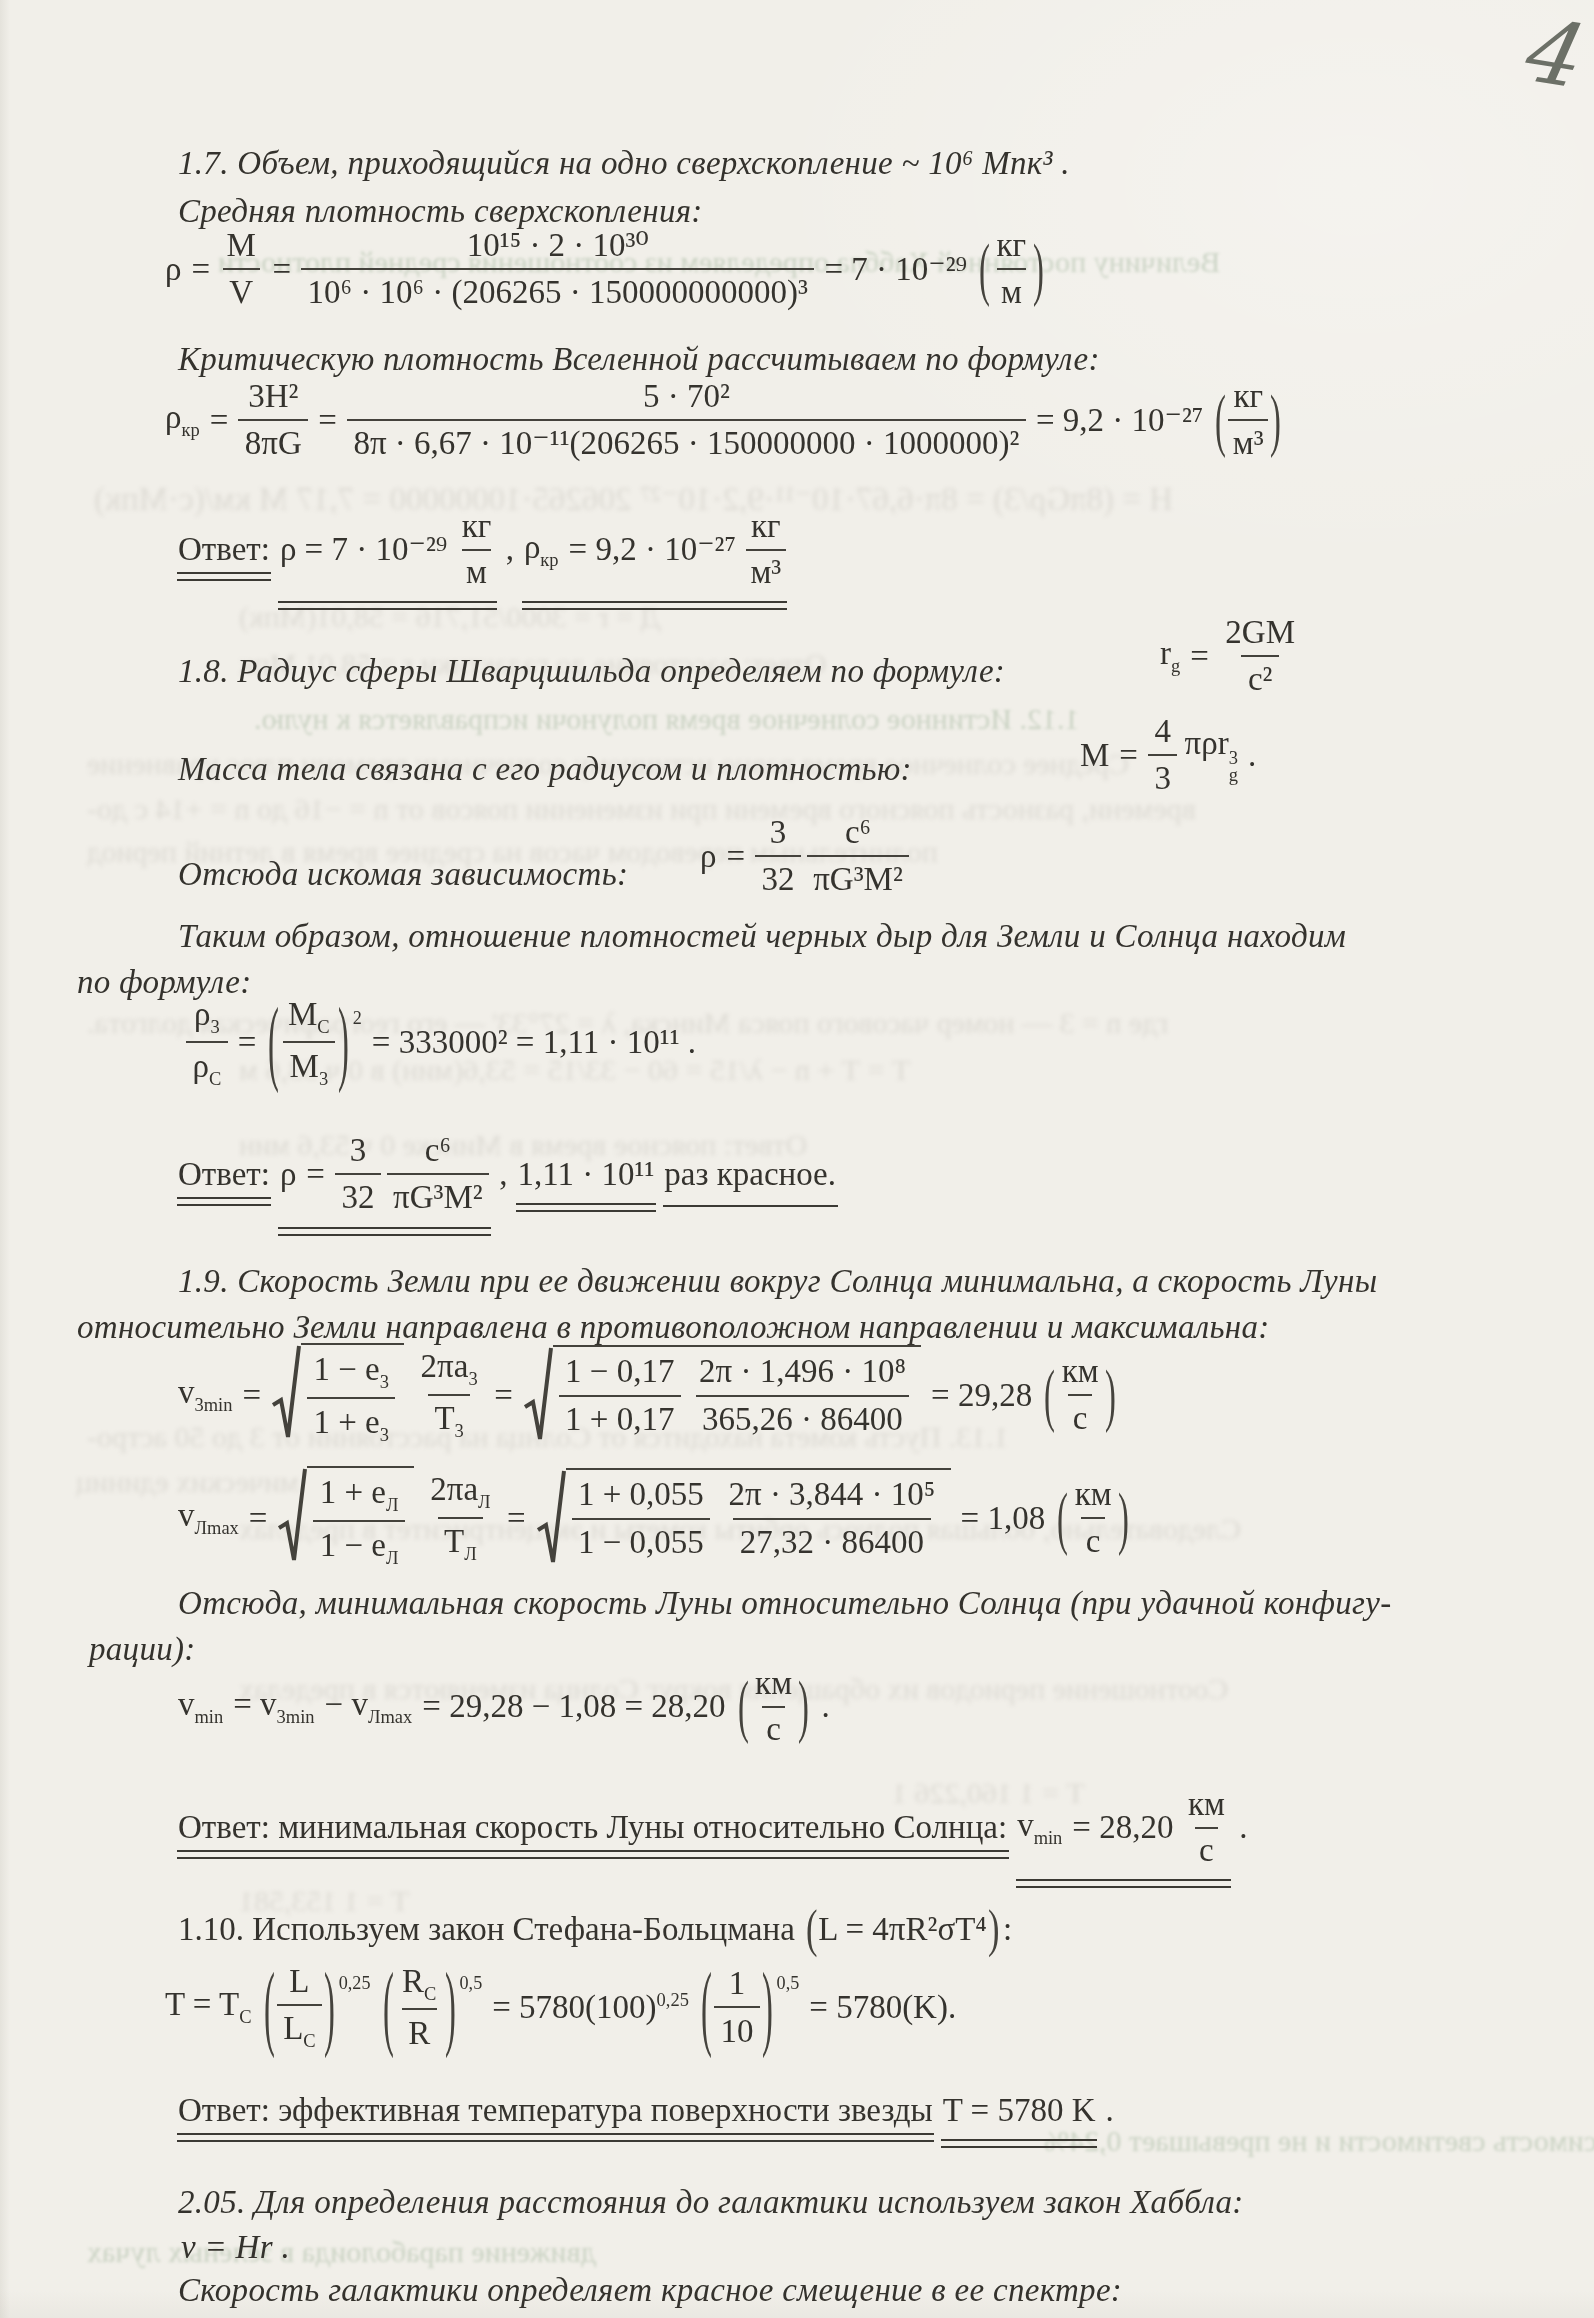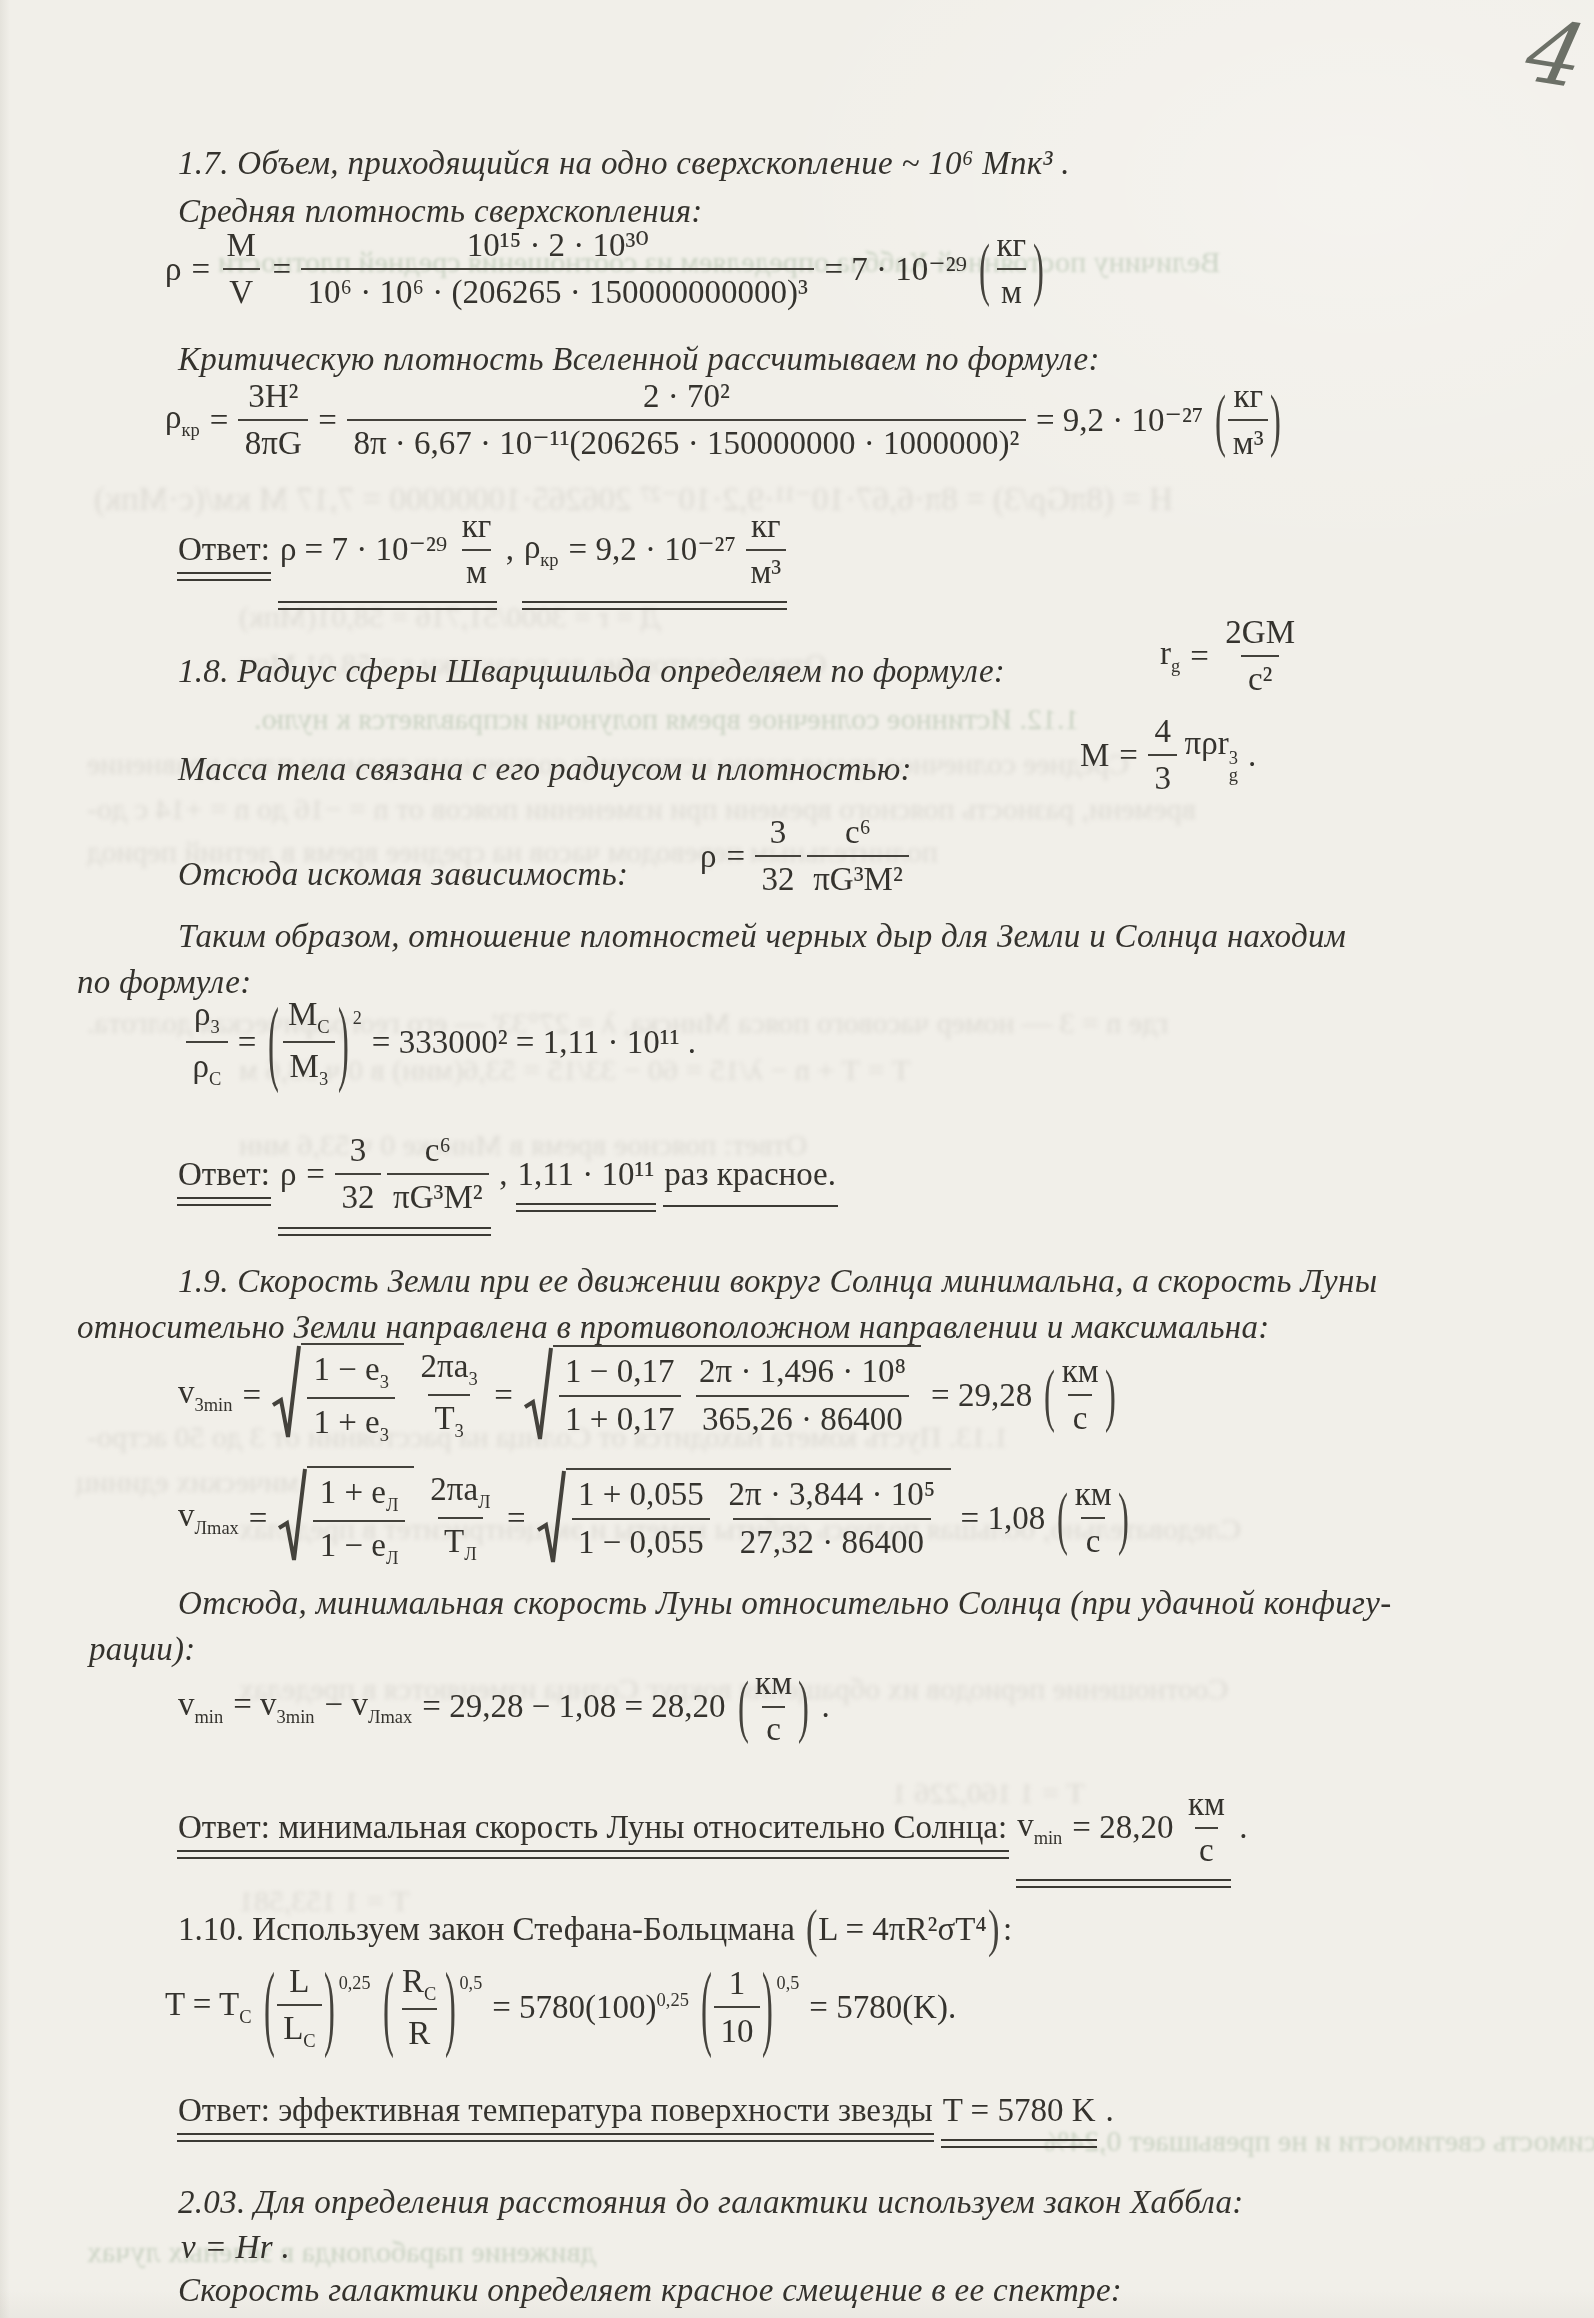--- a/index.html
+++ b/index.html
@@ -159,21 +159,21 @@
 
   <div class="fx" style="top:377px;left:165px;">
     <span class="ss"><span>ρ</span><sub class="s">кр</sub></span>
     <span>=</span>
     <span class="fr">
       <span class="n">3H²</span>
       <span class="d">8πG</span>
     </span>
     <span>=</span>
     <span class="fr">
-      <span class="n">2 · 70²</span>
+      <span class="n">5 · 70²</span>
       <span class="d">8π · 6,67 · 10⁻¹¹(206265 · 150000000 · 1000000)²</span>
     </span>
     <span>= 9,2 · 10⁻²⁷</span>
     <span class="pg">
       <span class="bp bp2">(</span>
       <span class="fr un">
         <span class="n">кг</span>
         <span class="d">м³</span>
       </span>
       <span class="bp bp2">)</span>
@@ -470,18 +470,18 @@
   <div class="fx" style="top:2092px;left:178px;font-size:33px;">
     <span class="du">
         <span>Ответ: эффективная температура поверхности звезды</span>
       </span>
     <span class="du2">
         <span>T = 5780 K</span>
       </span>
     <span>.</span>
   </div>
 
-  <div class="t" style="top:2181px;left:178px;">2.03. Для определения расстояния до галактики используем закон Хаббла:</div>
+  <div class="t" style="top:2181px;left:178px;">2.05. Для определения расстояния до галактики используем закон Хаббла:</div>
   <div class="t" style="top:2226px;left:181px;">v = Hr .</div>
   <div class="t" style="top:2269px;left:178px;">Скорость галактики определяет красное смещение в ее спектре:</div>
 
 </div>
 
 
 </body></html>

